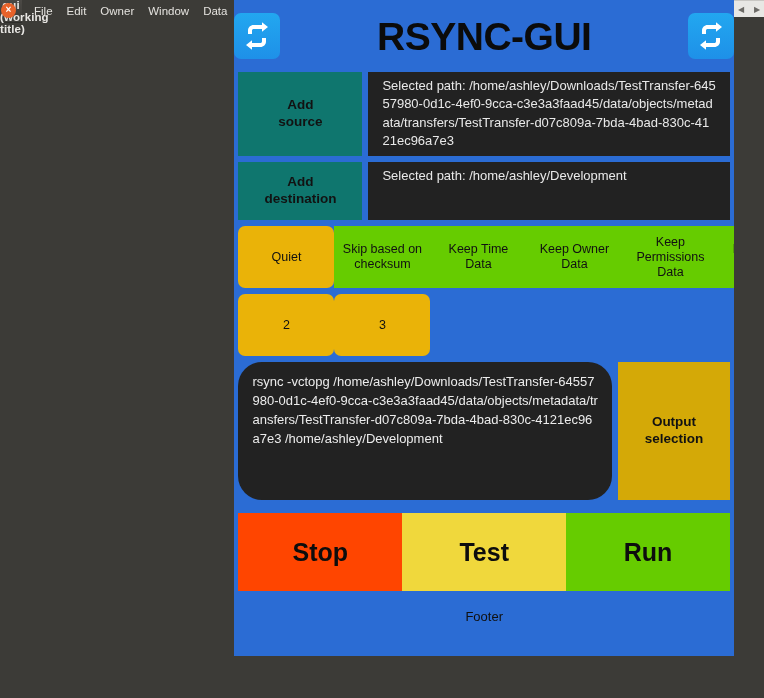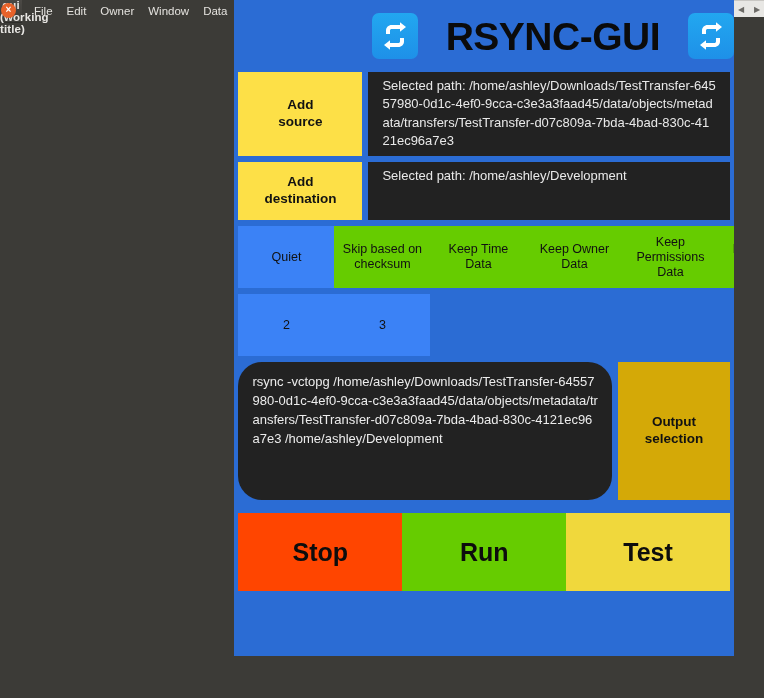--- a/index.html
+++ b/index.html
@@ -111,22 +111,22 @@
     padding: 0;
     position: relative;
     overflow: hidden;
   }
 
   
   #banner {
     height: 72px;
     display: flex;
     align-items: center;
-    justify-content: flex-end;
-    gap: 28px;
+    justify-content: space-between;
+    gap: 4px;
   }
   .logo-icon {
     width: 46px;
     height: 46px;
     border-radius: 7px;
     background: linear-gradient(to bottom, #22a7f0, #1e90e8);
     display: flex;
     align-items: center;
     justify-content: center;
     flex: 0 0 46px;
@@ -143,21 +143,21 @@
   
   .path-row {
     display: flex;
     align-items: stretch;
     gap: 6px;
     padding: 0 4px;
     margin-bottom: 6px;
   }
   .side-btn {
     flex: 0 0 124px;
-    background: #fde047;
+    background: #0f766e;
     color: #121212;
     font-size: 13.5px;
     font-weight: bold;
     display: flex;
     align-items: center;
     justify-content: center;
     text-align: center;
     line-height: 1.25;
     cursor: pointer;
     border: none;
@@ -194,21 +194,21 @@
     align-items: center;
     justify-content: center;
     text-align: center;
     line-height: 1.2;
     cursor: pointer;
     padding: 2px 4px;
     white-space: pre-line;
     box-sizing: border-box;
   }
   .opt-on  { background: #66cc00; }
-  .opt-off { background: #3b82f6; }
+  .opt-off { background: #eab308; border-radius: 7px; }
 
   
   #cmd-row {
     display: flex;
     gap: 6px;
     padding: 0 4px;
     height: 138px;
     margin-bottom: 6px;
   }
   #cmd-box {
@@ -379,24 +379,25 @@
     </div>
 
     <div id="cmd-row">
       <div id="cmd-box">rsync -vctopg /home/ashley/Downloads/TestTransfer-64557980-0d1c-4ef0-9cca-c3e3a3faad45/data/objects/metadata/transfers/TestTransfer-d07c809a-7bda-4bad-830c-4121ec96a7e3 /home/ashley/Development</div>
       <button id="output-sel-btn">Output
 selection</button>
     </div>
 
     <div id="actions">
       <button class="action-btn" style="background: rgb(255, 69, 0);">Stop</button>
+      <button class="action-btn" style="background: rgb(240, 216, 60);">Test</button>
       <button class="action-btn" style="background: rgb(102, 204, 0);">Run</button>
-      <button class="action-btn" style="background: rgb(240, 216, 60);">Test</button>
-    </div>
-
+    </div>
+
+    <div id="footer">Footer</div>
   </div>
 
   <div id="hscroll">
     <div class="scroll-arrow">◀</div>
     <div id="hscroll-track"></div>
     <div class="scroll-arrow">▶</div>
   </div>
 </div>
 
 </body></html>

